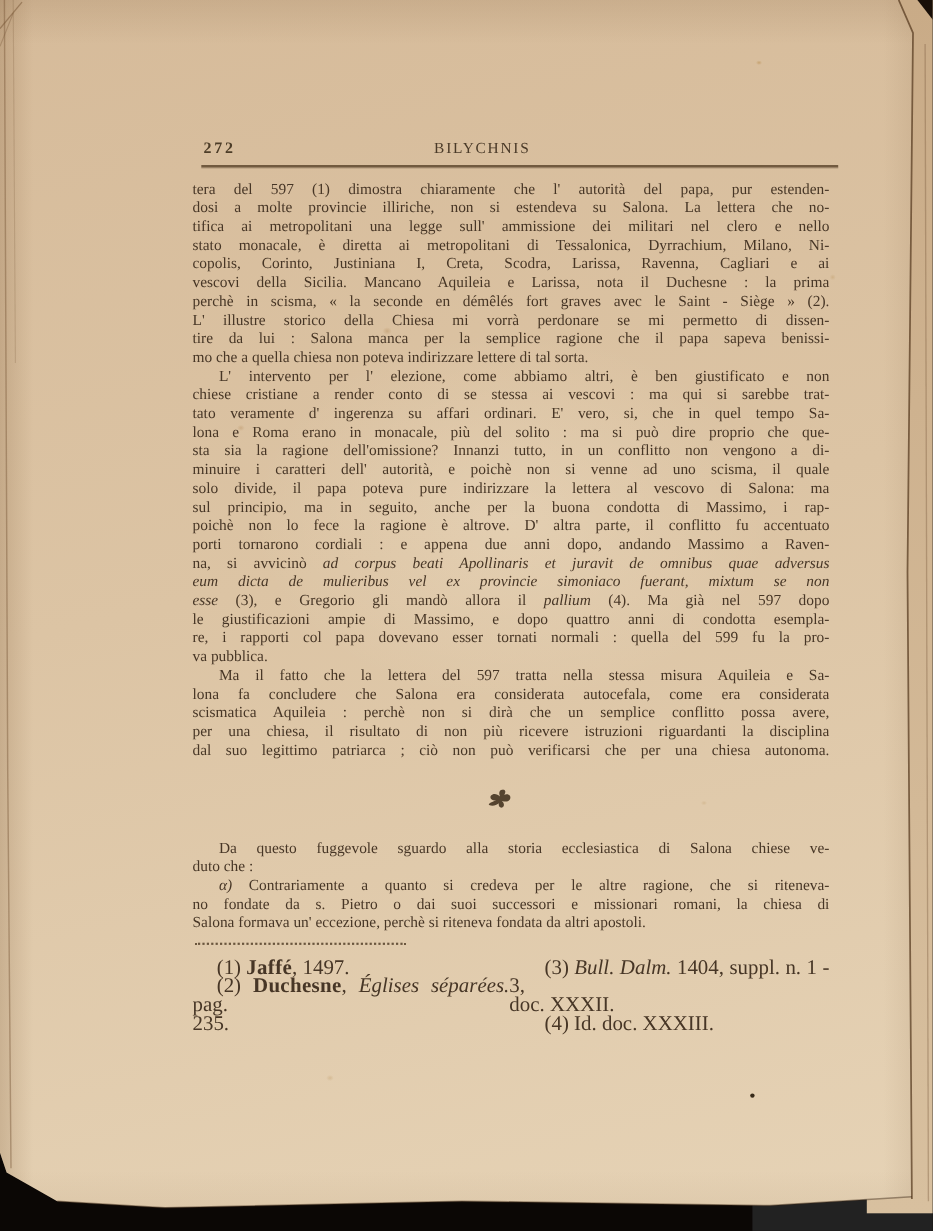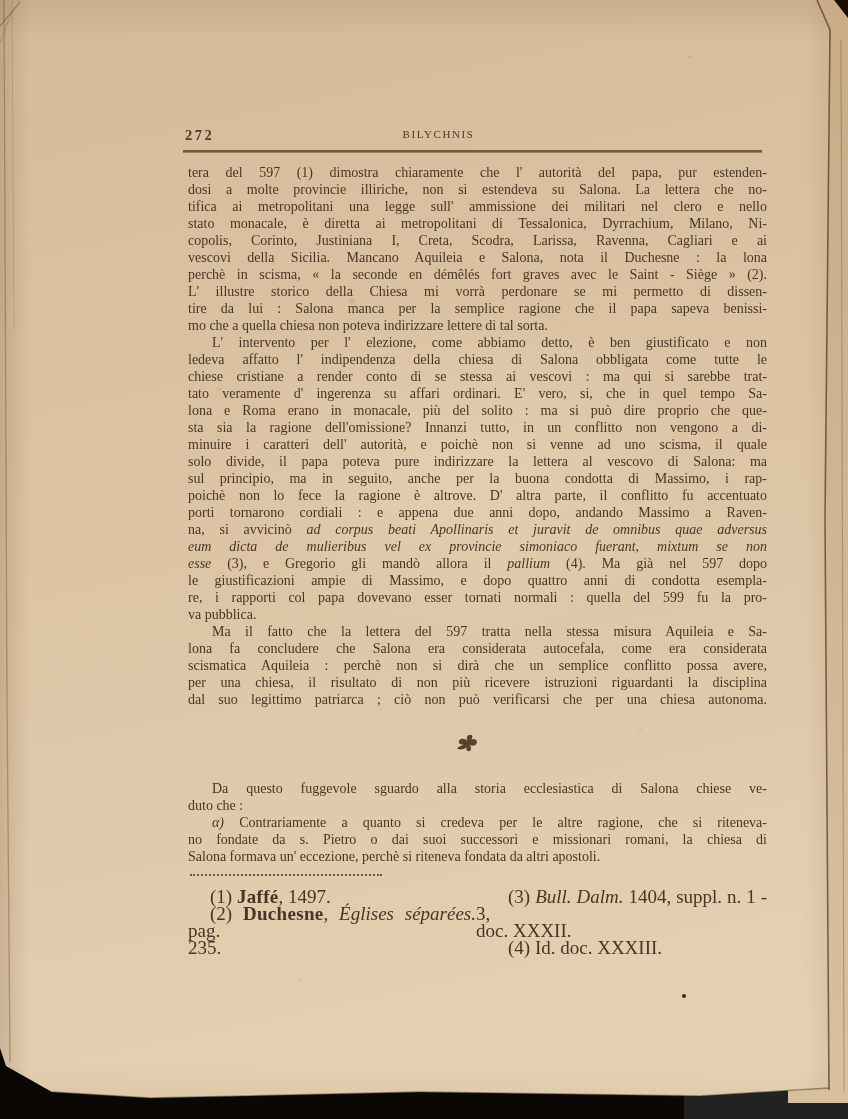--- a/index.html
+++ b/index.html
@@ -34,27 +34,27 @@
   .speck{position:absolute;left:682px;top:994px;width:4px;height:4px;border-radius:50%;
          background:#241709;opacity:.9;}
   .edges{position:absolute;left:0;top:0;pointer-events:none;}
 
   
   .header{position:absolute;left:183px;top:127px;width:579px;}
   .header-row{position:relative;height:19px;}
   .page-number{position:absolute;left:2px;top:0;font-size:14.5px;letter-spacing:2.5px;
                font-weight:bold;color:#42331f;opacity:.92;}
   .journal-title{position:absolute;left:0;right:0;top:1px;text-align:center;padding-right:68px;
-               font-size:11px;letter-spacing:1.6px;color:#4a3a28;font-weight:normal;}
+               font-size:14px;letter-spacing:1.6px;color:#4a3a28;font-weight:normal;}
   .header-rule{margin-top:4px;height:3px;
                border-top:2px solid rgba(88,66,40,.8);
                border-bottom:1px solid rgba(88,66,40,.5);}
 
   
-  .text-col{position:absolute;left:188px;top:164px;width:579px;
+  .text-col{position:absolute;left:175px;top:164px;width:579px;
             font-size:14px;line-height:17px;color:var(--ink);
             text-rendering:optimizeLegibility;}
   .tline{text-align:justify;text-align-last:justify;white-space:normal;}
   .tline.lastleft{text-align-last:left;}
   .tline.indent{text-indent:24px;}
   .tline .italic{font-style:italic;}
   .tline .bold{font-weight:bold;letter-spacing:.3px;}
 
   .ornament-wrap{height:72px;display:flex;align-items:center;justify-content:center;}
   .ornament-wrap svg{transform:translateX(-10px) rotate(-8deg);opacity:.88;}
@@ -85,27 +85,26 @@
       <div class="header-rule"></div>
     </div>
 
     <div class="text-col">
       <div id="paras-a">
           <div class="tline"><span>tera del 597 (1) dimostra chiaramente che l' autorità del papa, pur estenden-</span></div>
           <div class="tline"><span>dosi a molte provincie illiriche, non si estendeva su Salona. La lettera che no-</span></div>
           <div class="tline"><span>tifica ai metropolitani una legge sull' ammissione dei militari nel clero e nello</span></div>
           <div class="tline"><span>stato monacale, è diretta ai metropolitani di Tessalonica, Dyrrachium, Milano, Ni-</span></div>
           <div class="tline"><span>copolis, Corinto, Justiniana I, Creta, Scodra, Larissa, Ravenna, Cagliari e ai</span></div>
-          <div class="tline"><span>vescovi della Sicilia. Mancano Aquileia e Salona, nota il Duchesne : la lona</span></div>
+          <div class="tline"><span>vescovi della Sicilia. Mancano Aquileia e Larissa, nota il Duchesne : la prima</span></div>
           <div class="tline"><span>perchè in scisma, « la seconde en démêlés fort graves avec le Saint - Siège » (2).</span></div>
           <div class="tline"><span>L' illustre storico della Chiesa mi vorrà perdonare se mi permetto di dissen-</span></div>
           <div class="tline"><span>tire da lui : Salona manca per la semplice ragione che il papa sapeva benissi-</span></div>
           <div class="tline lastleft"><span>mo che a quella chiesa non poteva indirizzare lettere di tal sorta.</span></div>
-          <div class="tline indent"><span>L' intervento per l' elezione, come abbiamo detto, è ben giustificato e non</span></div>
-          <div class="tline"><span>ledeva affatto l' indipendenza della chiesa di Salona obbligata come tutte le</span></div>
+          <div class="tline indent"><span>L' intervento per l' elezione, come abbiamo altri, è ben giustificato e non</span></div>
           <div class="tline"><span>chiese cristiane a render conto di se stessa ai vescovi : ma qui si sarebbe trat-</span></div>
           <div class="tline"><span>tato veramente d' ingerenza su affari ordinari. E' vero, si, che in quel tempo Sa-</span></div>
           <div class="tline"><span>lona e Roma erano in monacale, più del solito : ma si può dire proprio che que-</span></div>
           <div class="tline"><span>sta sia la ragione dell'omissione? Innanzi tutto, in un conflitto non vengono a di-</span></div>
           <div class="tline"><span>minuire i caratteri dell' autorità, e poichè non si venne ad uno scisma, il quale</span></div>
           <div class="tline"><span>solo divide, il papa poteva pure indirizzare la lettera al vescovo di Salona: ma</span></div>
           <div class="tline"><span>sul principio, ma in seguito, anche per la buona condotta di Massimo, i rap-</span></div>
           <div class="tline"><span>poichè non lo fece la ragione è altrove. D' altra parte, il conflitto fu accentuato</span></div>
           <div class="tline"><span>porti tornarono cordiali : e appena due anni dopo, andando Massimo a Raven-</span></div>
           <div class="tline"><span>na, si avvicinò </span><span class="italic">ad corpus beati Apollinaris et juravit de omnibus quae adversus</span></div>

